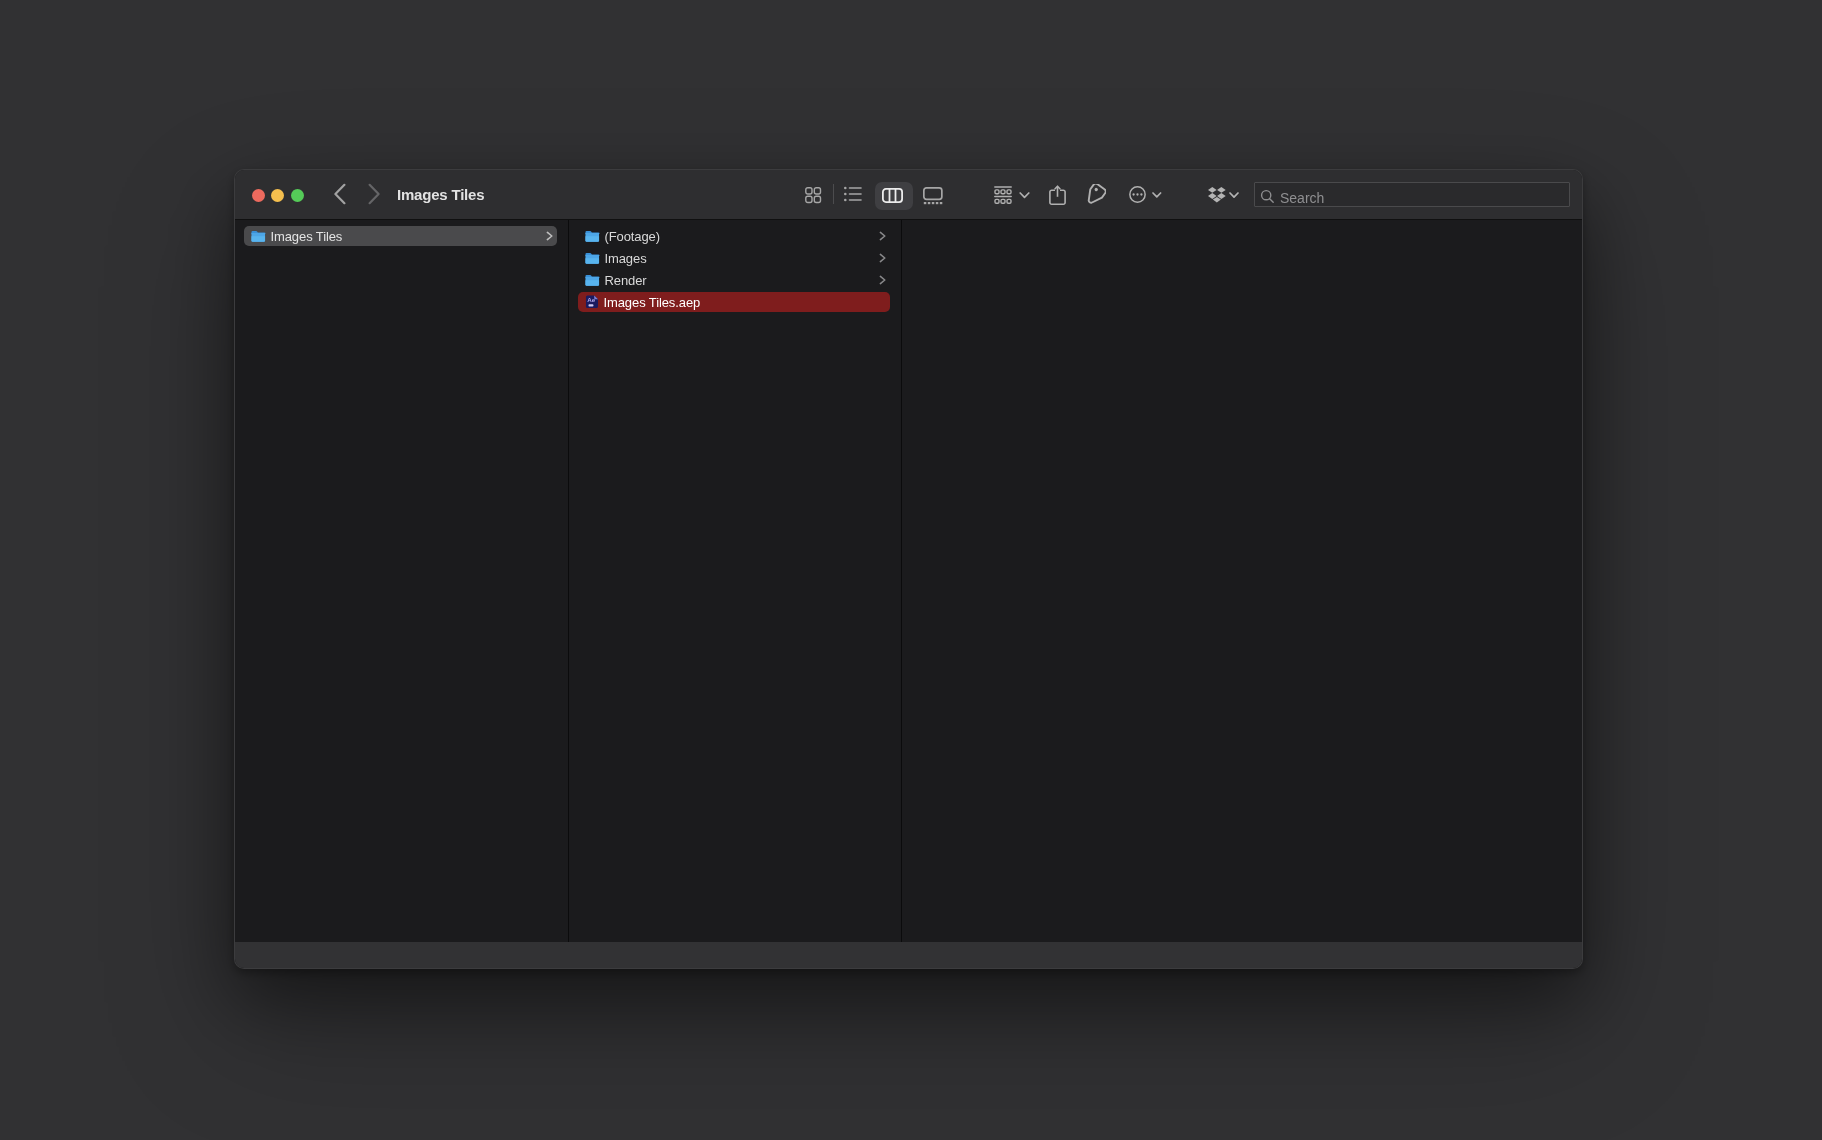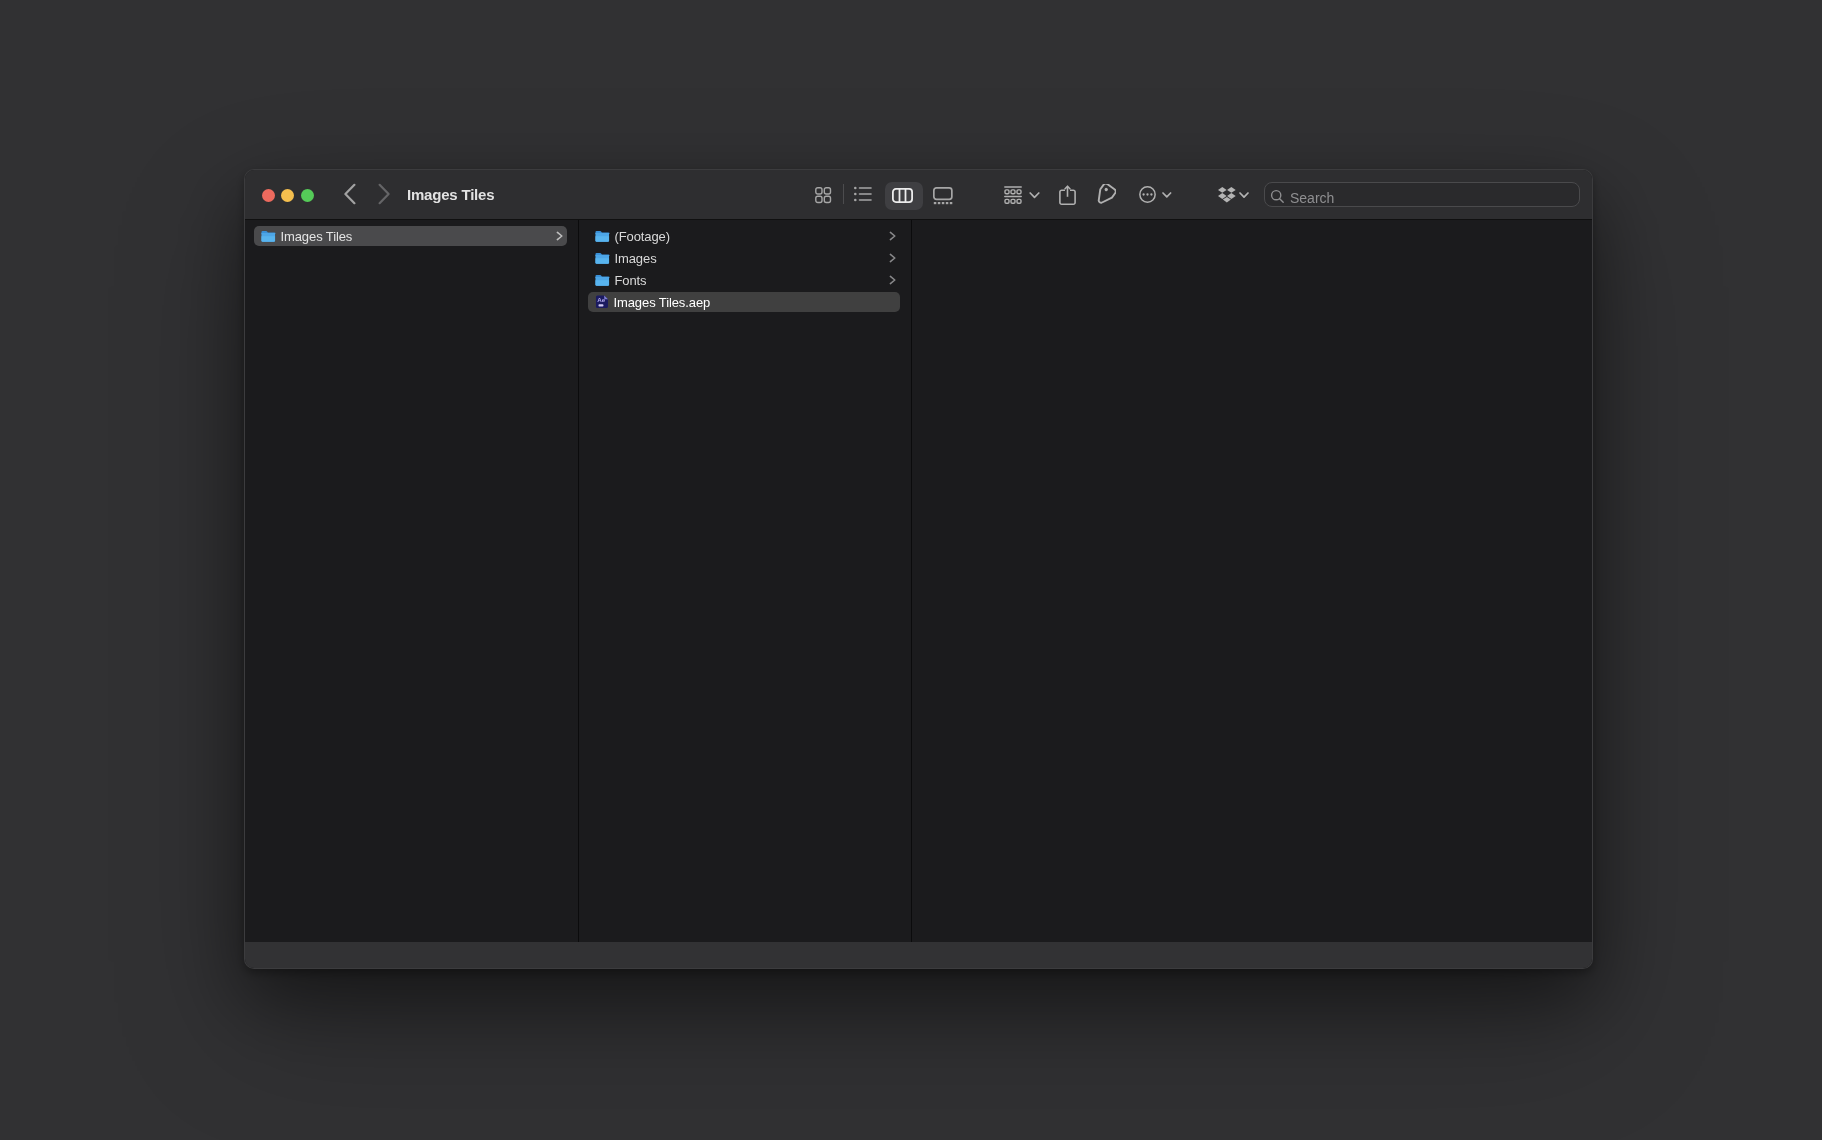--- a/index.html
+++ b/index.html
@@ -1,20 +1,20 @@
 <!DOCTYPE html>
 <html><head>
 <meta charset="utf-8">
 <style>
   * { margin:0; padding:0; box-sizing:border-box; }
   html,body { width:1822px; height:1140px; overflow:hidden; }
   body { background:#313133; font-family:"Liberation Sans", sans-serif; position:relative; }
   .window {
     transform: translateZ(0);
-    position:absolute; left:244px; top:169px; width:1349px; height:800px;
+    position:absolute; left:234px; top:169px; width:1349px; height:800px;
     border-radius:10px; background:#1b1b1d;
     border:1px solid rgba(255,255,255,0.15);
     box-shadow: 0 30px 70px rgba(0,0,0,.40), 0 55px 130px rgba(0,0,0,.25), 0 4px 10px rgba(0,0,0,.30);
   }
   .titlebar {
     position:absolute; left:0; top:0; right:0; height:50px;
     background:#2e2e30; border-radius:9px 9px 0 0;
     border-bottom:1px solid rgba(0,0,0,0.65);
   }
   .dot { position:absolute; width:13px; height:13px; border-radius:50%; top:18.5px; }
@@ -39,30 +39,30 @@
   .vdiv { width:1px; background:#0b0b0c; }
 
   .row {
     position:absolute; left:9px; right:11px; height:20px;
     border-radius:5px; display:flex; align-items:center;
     color:#d9d9d9; font-size:13px;
   }
   .row .name { margin-left:5px; letter-spacing:-0.1px; }
   .row .chev { margin-left:auto; margin-right:4px; }
   .row.sel-gray { background:#4a4a4c; color:#e4e4e4; }
-  .row.sel-blue { background:#404040; color:#ffffff;text-align:right; }
+  .row.sel-blue { background:#7f1d1d; color:#ffffff;text-align:right; }
 
   .bottombar {
     position:absolute; left:0; right:0; bottom:0; height:26px;
     background:#323234; border-radius:0 0 9px 9px;
   }
 
   .searchfield {
     position:absolute; left:1019px; top:12.3px; width:316px; height:25px;
-    border:1px solid #4a4a4c; border-radius:8px; background:#2a2a2c;
+    border:1px solid #4a4a4c; border-radius:1px; background:#2a2a2c;
     display:flex; align-items:center; padding-top:2.5px;
   }
   .searchfield .stext { color:#8f8f91; font-size:14px; margin-left:5px; margin-top:4.5px; }
 
   svg { display:block; }
 </style>
 </head>
 <body>
   <div class="window">
     <div class="titlebar">
@@ -219,21 +219,21 @@
           <svg class="chev" width="7" height="10" viewBox="0 0 7 10">
             <path d="M1.4 1.4 L5.8 5 L1.4 8.6" fill="none" stroke="#88888a" stroke-width="1.6" stroke-linecap="round" stroke-linejoin="round"></path>
           </svg>
         </div>
         <div class="row" style="top:50px;">
           <svg width="14.5" height="12.5" viewBox="0 0 16 13" style="margin-left:7px">
             <path d="M0.5 4 V2.1 a1.3 1.3 0 0 1 1.3 -1.3 h3.9 a1.2 1.2 0 0 1 1 0.5 l0.9 1.1 h7.1 a1.3 1.3 0 0 1 1.3 1.3 V4 z" fill="#3a91d8"></path>
             <path d="M0.5 2.9 h15 v8.3 a1.3 1.3 0 0 1 -1.3 1.3 H1.8 a1.3 1.3 0 0 1 -1.3 -1.3 z" fill="#4da6e7"></path>
             <path d="M0.5 6.5 h15 v4.7 a1.3 1.3 0 0 1 -1.3 1.3 H1.8 a1.3 1.3 0 0 1 -1.3 -1.3 z" fill="#58b4ee"></path>
           </svg>
-          <span class="name">Fonts</span>
+          <span class="name">Render</span>
           <svg class="chev" width="7" height="10" viewBox="0 0 7 10">
             <path d="M1.4 1.4 L5.8 5 L1.4 8.6" fill="none" stroke="#88888a" stroke-width="1.6" stroke-linecap="round" stroke-linejoin="round"></path>
           </svg>
         </div>
         <div class="row sel-blue" style="top:72px;">
           <svg style="margin-left:7px" width="13.5" height="13.5" viewBox="0 0 14 14">
             <path d="M2.6 0.5 h6.9 l4 4 v7.4 a1.6 1.6 0 0 1 -1.6 1.6 h-9.3 a1.6 1.6 0 0 1 -1.6 -1.6 v-9.8 a1.6 1.6 0 0 1 1.6 -1.6 z" fill="#1b1b60"></path>
             <path d="M9.5 0.5 l4 4 h-2.8 a1.2 1.2 0 0 1 -1.2 -1.2 z" fill="#7f7fd4"></path>
             <text x="6.5" y="7.6" text-anchor="middle" font-family="Liberation Sans, sans-serif" font-size="6.5" font-weight="bold" fill="#b4acf0">Ae</text>
             <rect x="3.6" y="9.6" width="5.2" height="2.3" rx="0.9" fill="#cfc9f2"></rect>

